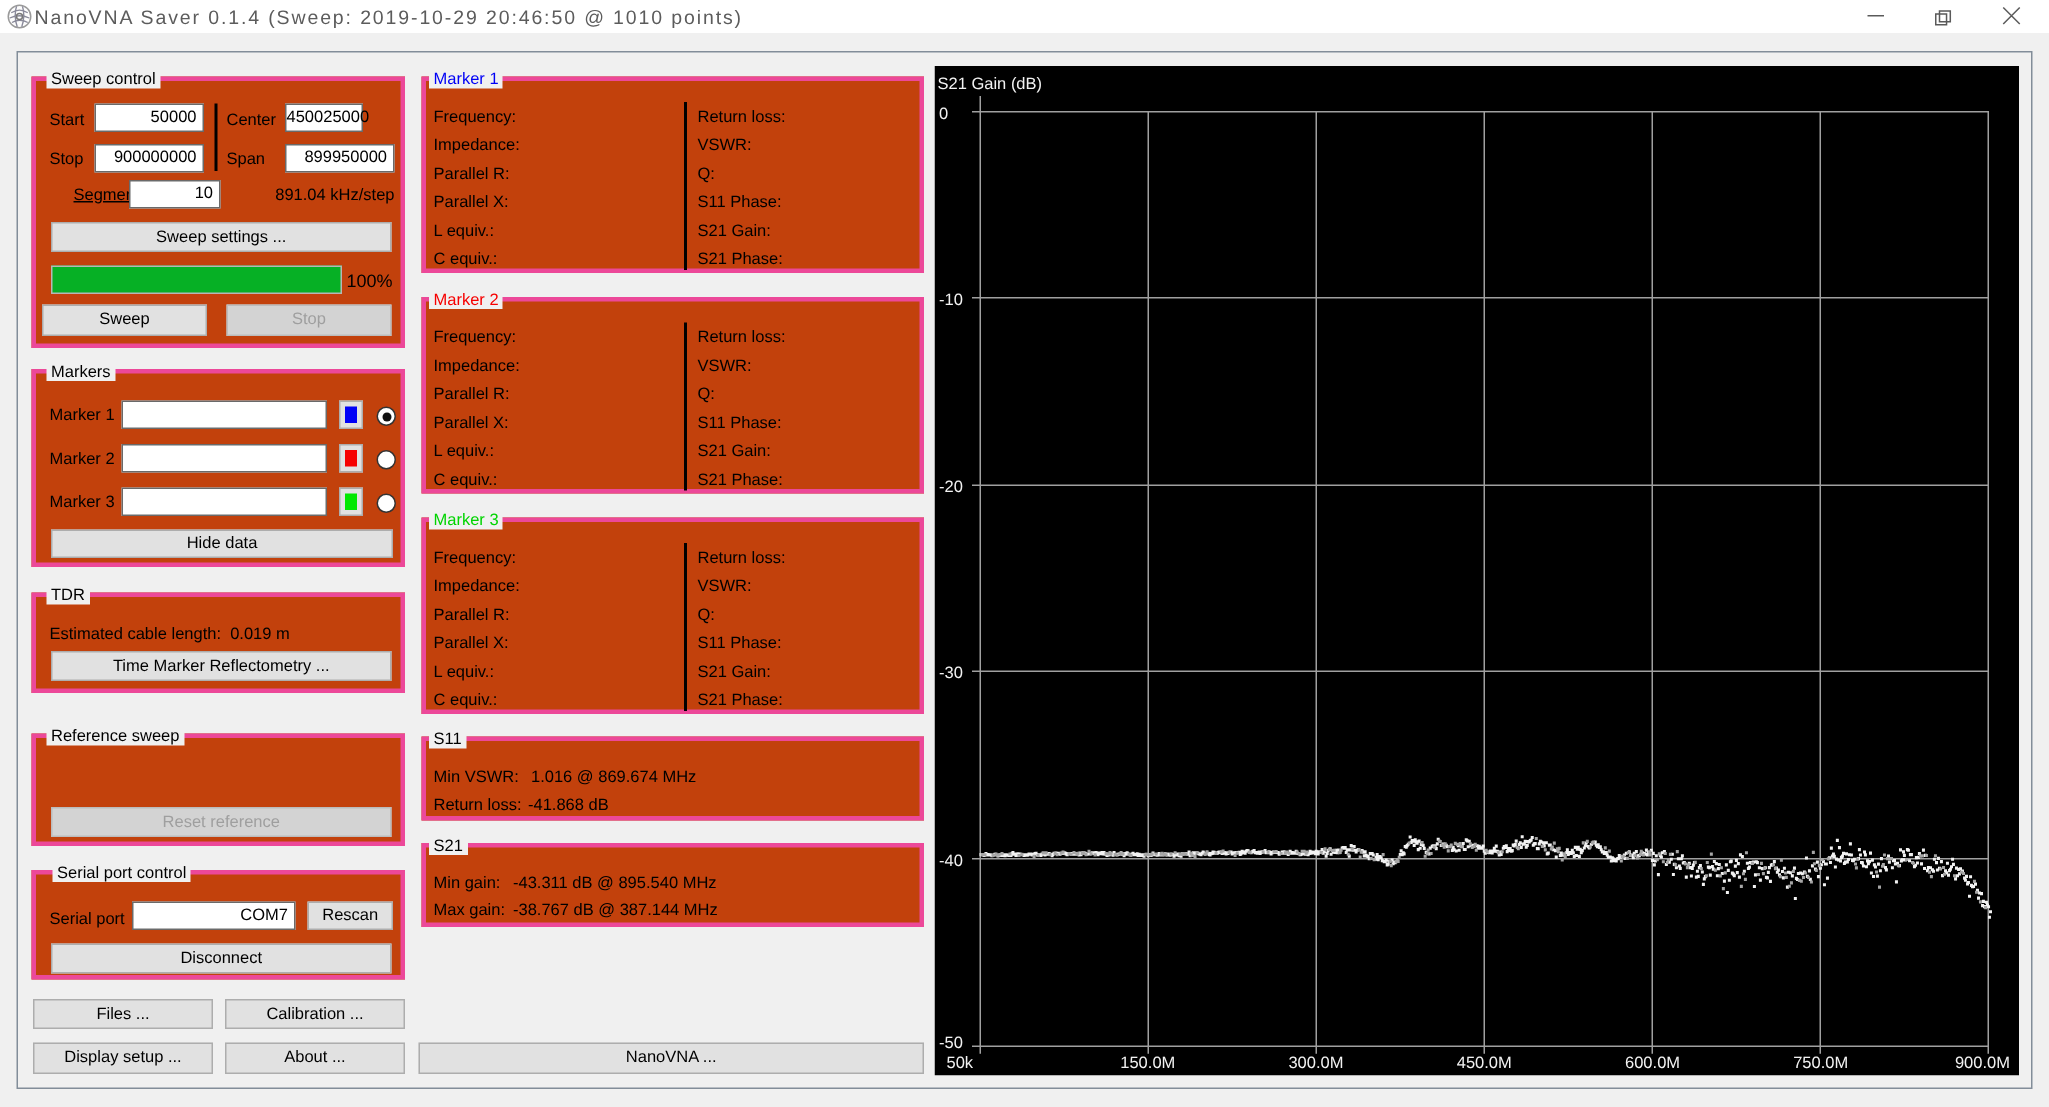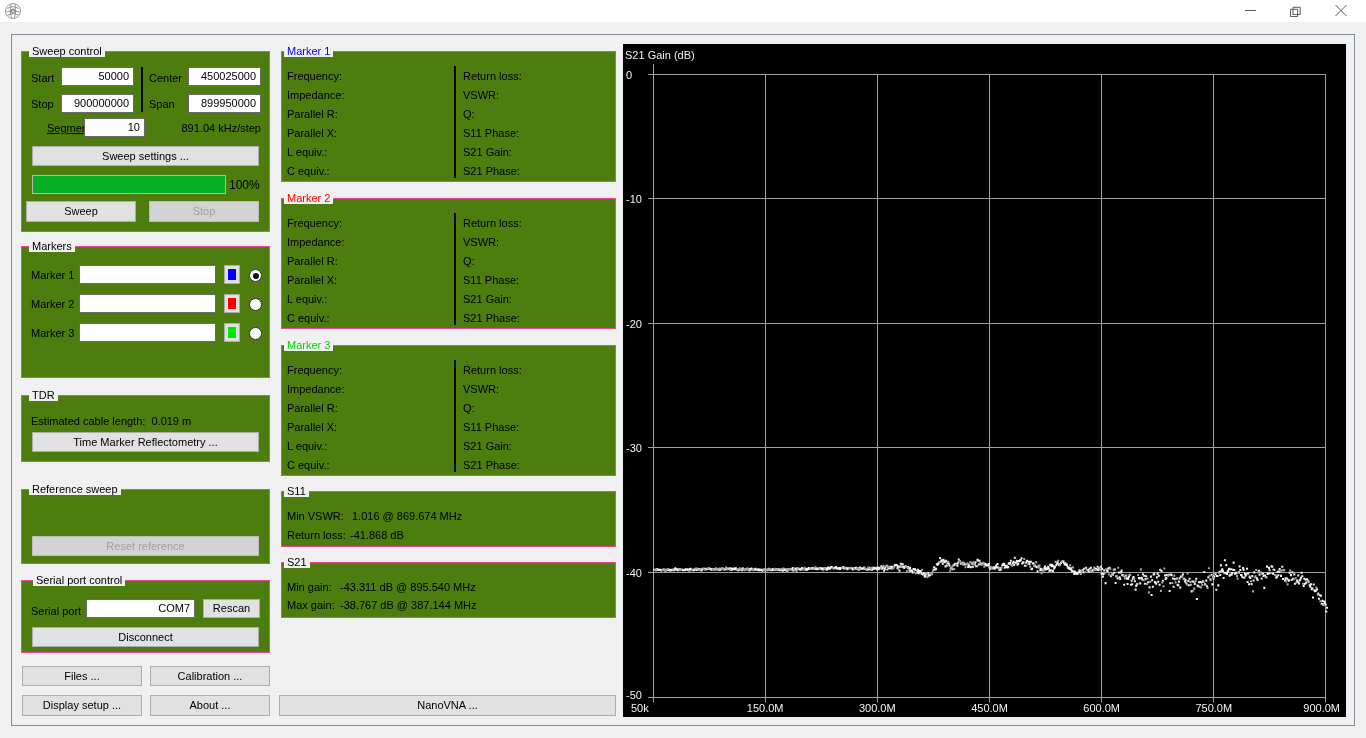--- a/index.html
+++ b/index.html
@@ -1,50 +1,51 @@
 <!DOCTYPE html>
 <html><head><meta charset="utf-8"><style>
 html,body{margin:0;padding:0}
 body{width:1366px;height:738px;background:#f0f0f0;font-family:"Liberation Sans",sans-serif;font-size:11px;color:#000;position:relative;overflow:hidden}
 .tbar{position:absolute;left:0;top:0;width:1366px;height:22px;background:#fff}
-.grp{position:absolute;border:1px solid #ec4899;background:#4d7c0f;box-sizing:border-box}
+.grp{position:absolute;border:3px solid #ec4899;background:#c2410c;box-sizing:border-box}
 .gt{position:absolute;top:-7px;left:7px;background:#f0f0f0;padding:0 3px;font-size:11px;white-space:nowrap}
 .btn{position:absolute;background:#e1e1e1;border:1px solid #adadad;text-align:center;box-sizing:border-box;white-space:nowrap}
 .btn.dis{background:#d3d3d3;border-color:#bcbcbc;color:#9f9f9f}
 .inp{position:absolute;background:#fff;border:1px solid #6a6a6a;box-sizing:border-box;text-align:right;padding-right:4px;font-size:11px}
 .lab{position:absolute;white-space:nowrap;font-size:11px}
 .sep{position:absolute;width:2px;background:#000}
 .radio{position:absolute;width:13px;height:13px;border:1px solid #333;border-radius:50%;background:#fff;box-sizing:border-box}
 .rdot{position:absolute;left:2.5px;top:2.5px;width:6px;height:6px;border-radius:50%;background:#111}
 .cbtn{position:absolute;width:16px;height:19px;background:#e1e1e1;border:1px solid #adadad;box-sizing:border-box}
 .sw{position:absolute;left:3px;top:3px;width:8px;height:11px}
 
 </style></head><body>
 <div class="tbar">
 <svg width="22" height="22" style="position:absolute;left:3px;top:1px">
       <circle cx="10" cy="10" r="7.5" fill="#fcfcfc" stroke="#9a9a9a"></circle>
       <path d="M4.5 7.5 Q10 4 15.5 7.5 M3.5 11 Q10 8 16.5 11 M5 14 Q10 11 15.5 14 M8 3.2 Q6 10 8.5 16.8 M12 3.2 Q14 10 11.5 16.8" stroke="#8a8a9a" fill="none" stroke-width="0.9"></path>
       <circle cx="10" cy="10" r="2" fill="none" stroke="#777"></circle>
     </svg>
+<div style="position:absolute;left:23px;top:4px;font-size:13px;color:#5c5c5c;letter-spacing:1.25px">NanoVNA Saver 0.1.4 (Sweep: 2019-10-29 20:46:50 @ 1010 points)</div>
 <svg width="120" height="22" style="position:absolute;left:1232px;top:0">
       <path d="M13 10.5h11" stroke="#5a5a5a" stroke-width="1"></path>
       <path d="M61 7.3h7.2v7.2h-7.2z M58.5 9.3v7.2h7.2v-7.2z" stroke="#5a5a5a" fill="none" stroke-width="1"></path>
       <path d="M103.5 5 L114.5 16 M114.5 5 L103.5 16" stroke="#5a5a5a" stroke-width="1"></path>
     </svg>
 </div>
 <div style="position:absolute;left:11px;top:34px;width:1344px;height:692px;border:1px solid #828d99;box-sizing:border-box"></div>
 <div class="grp" style="left:21px;top:51px;width:249px;height:181px">
     <span class="gt" style="color:#000;left:7px">Sweep control</span>
 <div class="lab" style="left:9px;top:20px;color:#000;">Start</div>
 <div class="inp" style="left:39px;top:15px;width:73px;height:19px;line-height:17px">50000</div>
 <div class="lab" style="left:9px;top:46px;color:#000;">Stop</div>
 <div class="inp" style="left:39px;top:42px;width:73px;height:19px;line-height:17px">900000000</div>
 <div class="sep" style="left:119px;top:15px;height:45px"></div>
 <div class="lab" style="left:127px;top:20px;color:#000;">Center</div>
-<div class="inp" style="left:166px;top:15px;width:73px;height:19px;line-height:17px">450025000</div>
+<div class="inp" style="left:166px;top:15px;width:52px;height:19px;line-height:17px">450025000</div>
 <div class="lab" style="left:127px;top:46px;color:#000;">Span</div>
 <div class="inp" style="left:166px;top:42px;width:73px;height:19px;line-height:17px">899950000</div>
 <div class="lab" style="left:25px;top:70px;color:#000;text-decoration:underline;">Segments</div>
 <div class="inp" style="left:62px;top:66px;width:61px;height:19px;line-height:17px">10</div>
 <div class="lab" style="left:128px;top:70px;color:#000;width:111px;text-align:right">891.04 kHz/step</div>
 <div class="btn" style="left:10px;top:94px;width:227px;height:20px;line-height:18px;font-size:11px">Sweep settings ...</div>
 <div style="position:absolute;left:10px;top:123px;width:194px;height:19px;border:1px solid #b6b6b6;box-sizing:border-box;background:#06b025"></div>
 <div class="lab" style="left:207px;top:126px;color:#000;font-size:12px">100%</div>
 <div class="btn" style="left:4px;top:149px;width:110px;height:21px;line-height:19px;font-size:11px">Sweep</div>
 <div class="btn dis" style="left:127px;top:149px;width:110px;height:21px;line-height:19px;font-size:11px">Stop</div>
@@ -64,20 +65,21 @@
 <div class="cbtn" style="left:202px;top:47px">
       <div class="sw" style="background:#f60000"></div>
     </div>
 <div class="radio" style="left:227px;top:51px"></div>
 <div class="lab" style="left:9px;top:80px;color:#000;">Marker 3</div>
 <div class="inp" style="left:57px;top:76px;width:137px;height:19px;line-height:17px"></div>
 <div class="cbtn" style="left:202px;top:76px">
       <div class="sw" style="background:#00e800"></div>
     </div>
 <div class="radio" style="left:227px;top:80px"></div>
+<div class="btn" style="left:10px;top:104px;width:228px;height:19px;line-height:17px;font-size:11px">Hide data</div>
 </div>
 <div class="grp" style="left:21px;top:395px;width:249px;height:67px">
     <span class="gt" style="color:#000;left:7px">TDR</span>
 <div class="lab" style="left:9px;top:19px;color:#000;">Estimated cable length:&nbsp; 0.019 m</div>
 <div class="btn" style="left:10px;top:36px;width:227px;height:20px;line-height:18px;font-size:11px">Time Marker Reflectometry ...</div>
 </div>
 <div class="grp" style="left:21px;top:489px;width:249px;height:75px">
     <span class="gt" style="color:#000;left:7px">Reference sweep</span>
 <div class="btn dis" style="left:10px;top:46px;width:227px;height:20px;line-height:18px;font-size:11px">Reset reference</div>
 </div>

